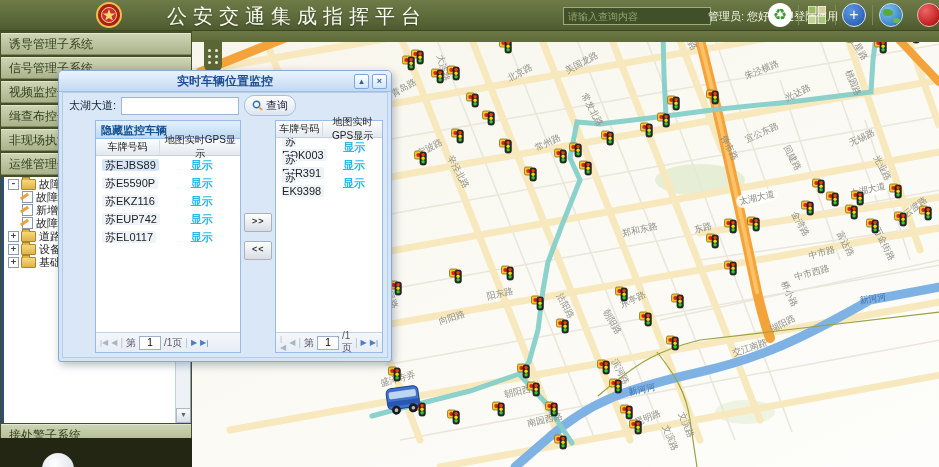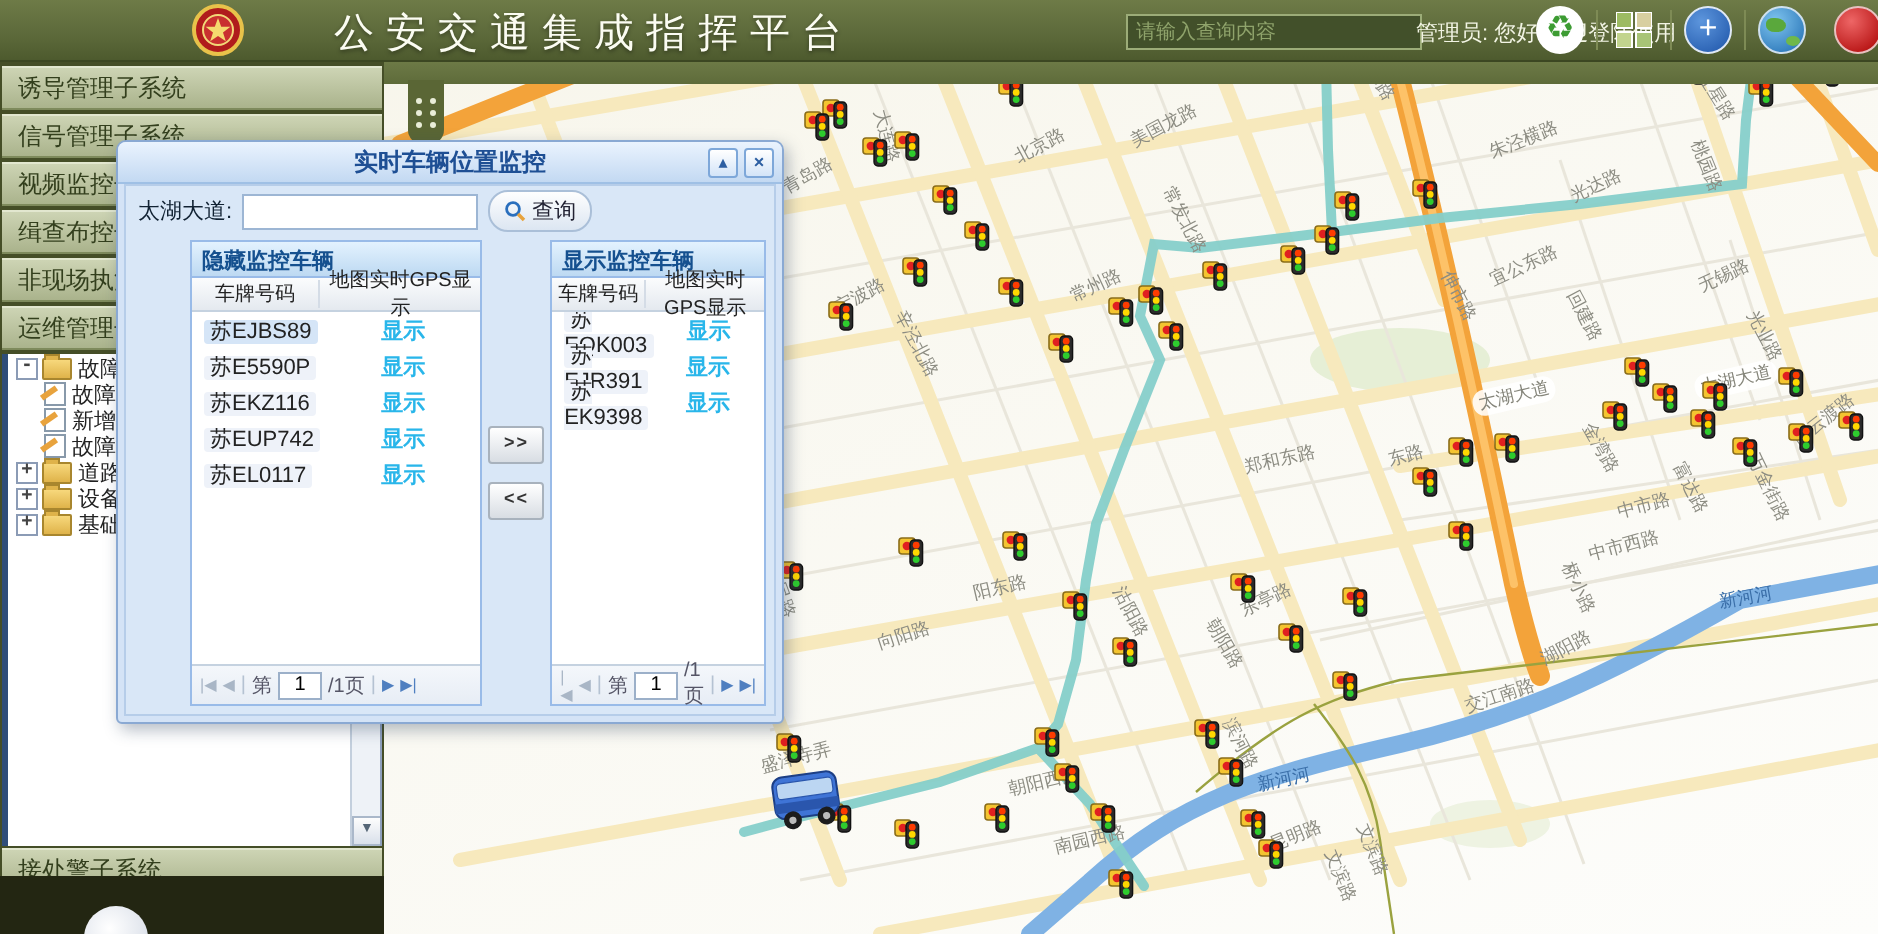--- a/index.html
+++ b/index.html
@@ -865,21 +865,20 @@
               <span class="pgsep">|</span>
               <span class="pgic">▶</span>
               <span class="pgic">▶|</span>
             </div>
         </div>
         <div class="transfer">
           <div class="tbtn">&gt;&gt;</div>
           <div class="tbtn">&lt;&lt;</div>
         </div>
         <div class="panel rp">
-          <div class="phead">显示监控车辆</div>
           <div class="thead">
             <div class="c1">车牌号码</div>
             <div class="c2">地图实时GPS显示</div>
           </div>
           <div class="rows" id="right-rows">
               <div class="trow">
                 <div class="plate"><b>苏EQK003</b></div>
                 <div class="act" style="color: rgb(41, 182, 234);">显示</div>
               </div>
               <div class="trow">

